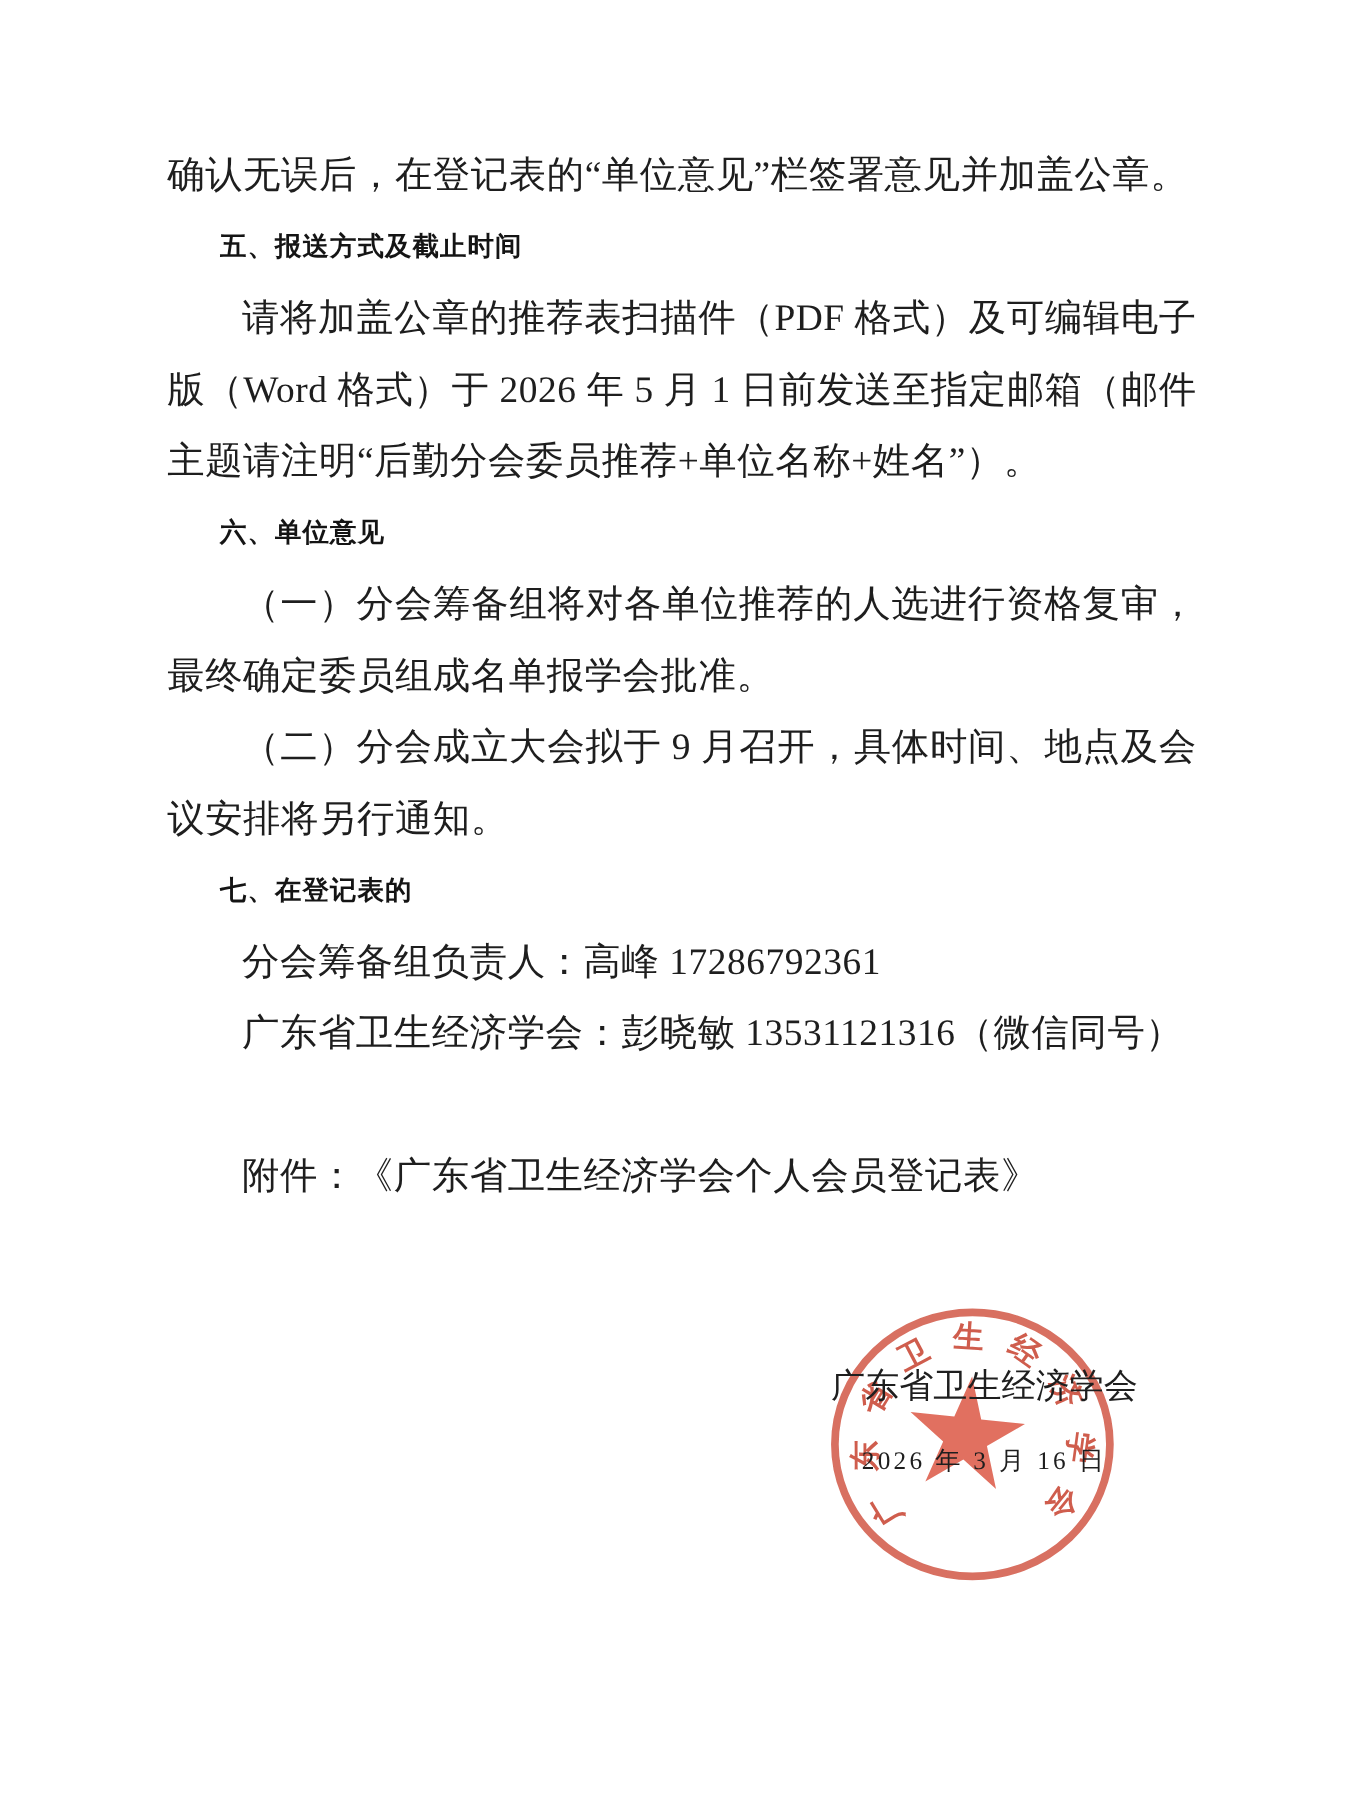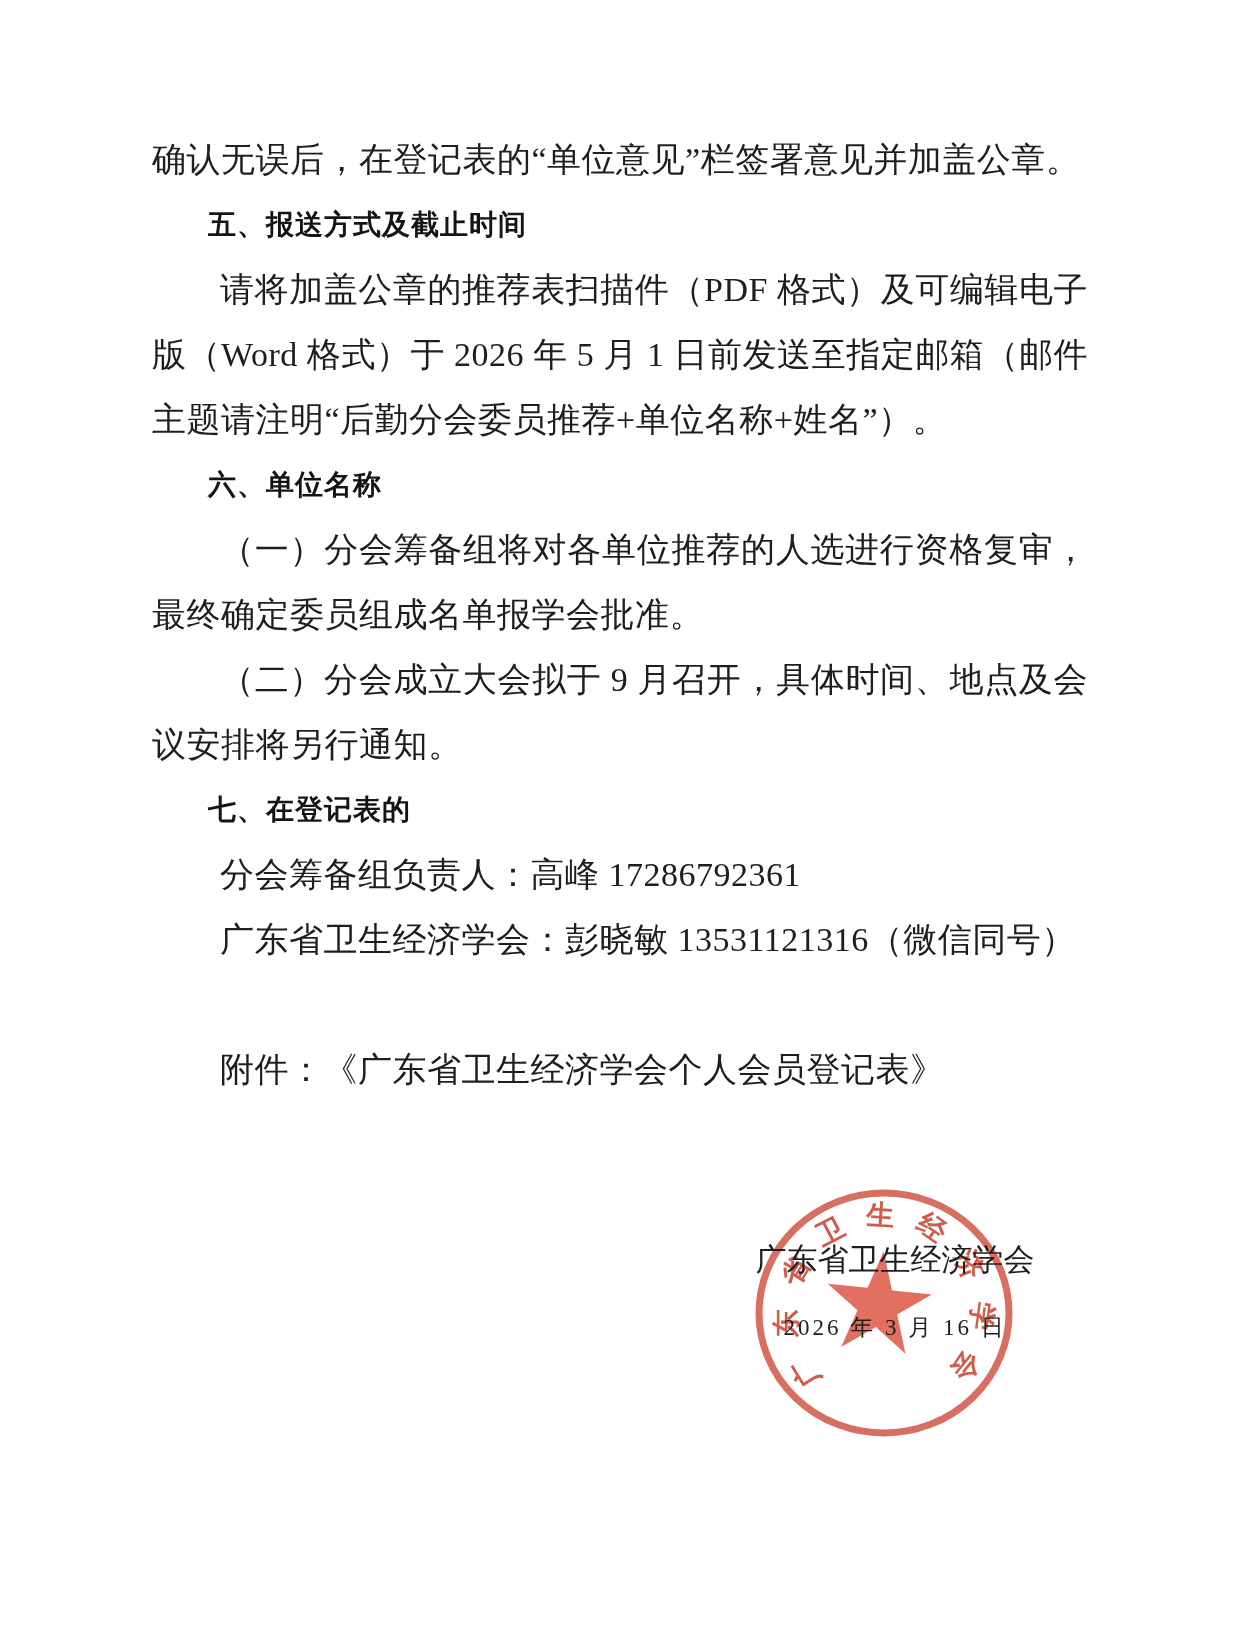--- a/index.html
+++ b/index.html
@@ -26,21 +26,21 @@
     text-indent: 2em;
     text-align: justify;
     text-justify: inter-character;
   }
   .no-indent { text-indent: 0; }
   .heading {
     margin: 0;
     text-indent: 2em;
     font-family: "Liberation Sans", "DejaVu Sans", sans-serif;
     font-weight: 700;
-    font-size: 28px;
+    font-size: 24px;
     line-height: 65px;
     letter-spacing: 1px;
     color: #141414;
   }
   .blank-line { height: 65px; }
   .sig-org {
     position: absolute;
     top: 1240px;
     left: 610px;
     width: 570px;
@@ -93,21 +93,21 @@
 <body>
 
 <div class="page">
 
   <div class="doc">
     <p class="para no-indent">确认无误后，在登记表的“单位意见”栏签署意见并加盖公章。</p>
 
     <h2 class="heading">五、报送方式及截止时间</h2>
     <p class="para">请将加盖公章的推荐表扫描件（PDF 格式）及可编辑电子版（Word 格式）于 2026 年 5 月 1 日前发送至指定邮箱（邮件主题请注明“后勤分会委员推荐+单位名称+姓名”）。</p>
 
-    <h2 class="heading">六、单位名称</h2>
+    <h2 class="heading">六、单位意见</h2>
     <p class="para">（一）分会筹备组将对各单位推荐的人选进行资格复审，最终确定委员组成名单报学会批准。</p>
     <p class="para">（二）分会成立大会拟于 9 月召开，具体时间、地点及会议安排将另行通知。</p>
 
     <h2 class="heading">七、在登记表的</h2>
     <p class="para">分会筹备组负责人：高峰 17286792361</p>
     <p class="para">广东省卫生经济学会：彭晓敏 13531121316（微信同号）</p>
 
     <div class="blank-line"></div>
 
     <p class="para">附件：《广东省卫生经济学会个人会员登记表》</p>

